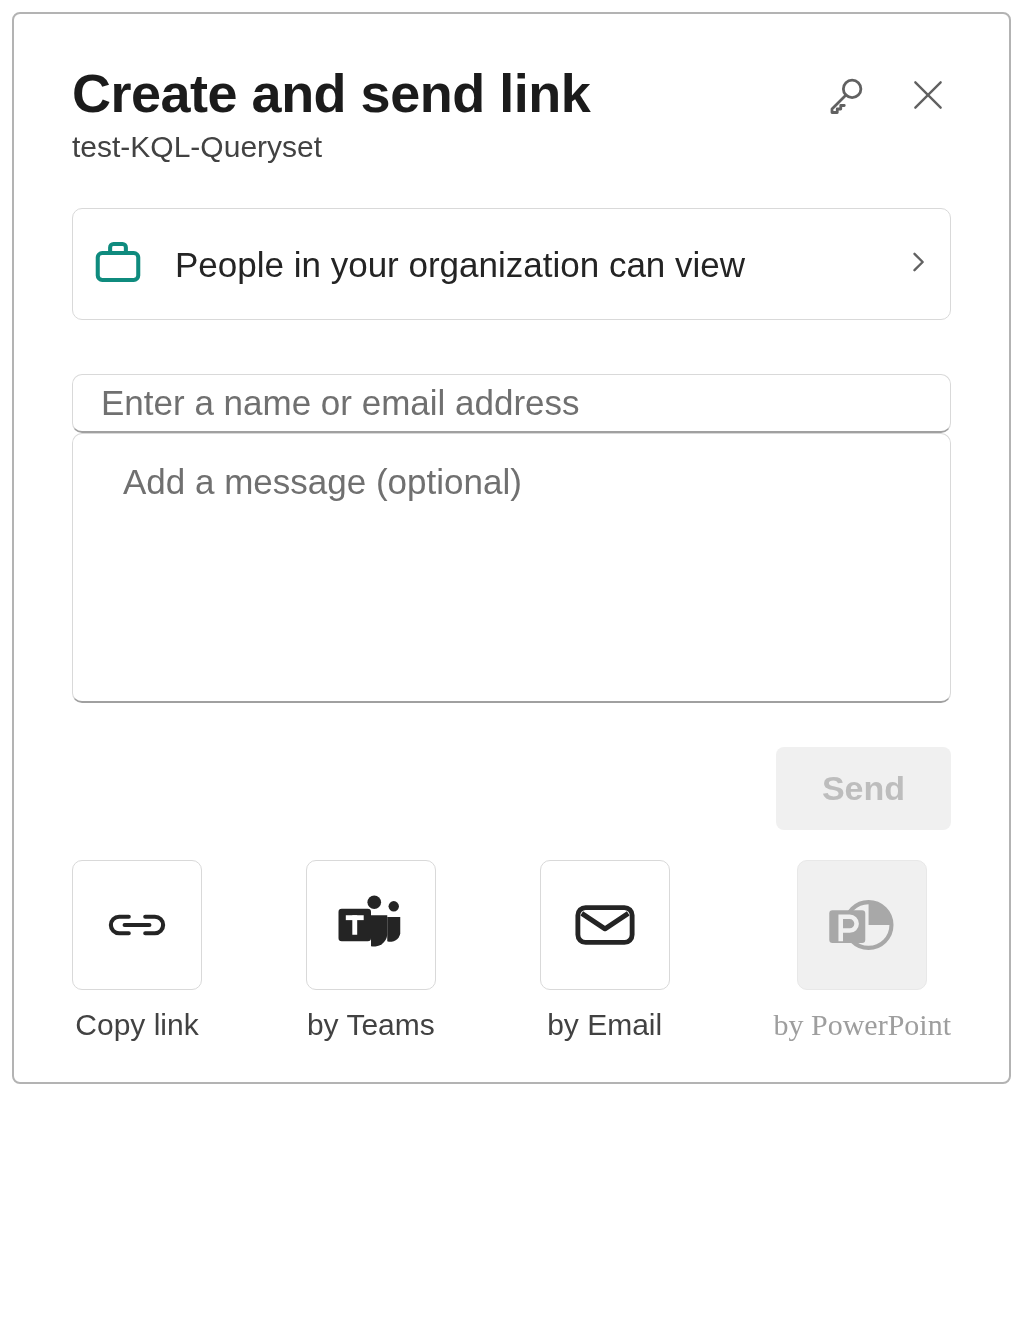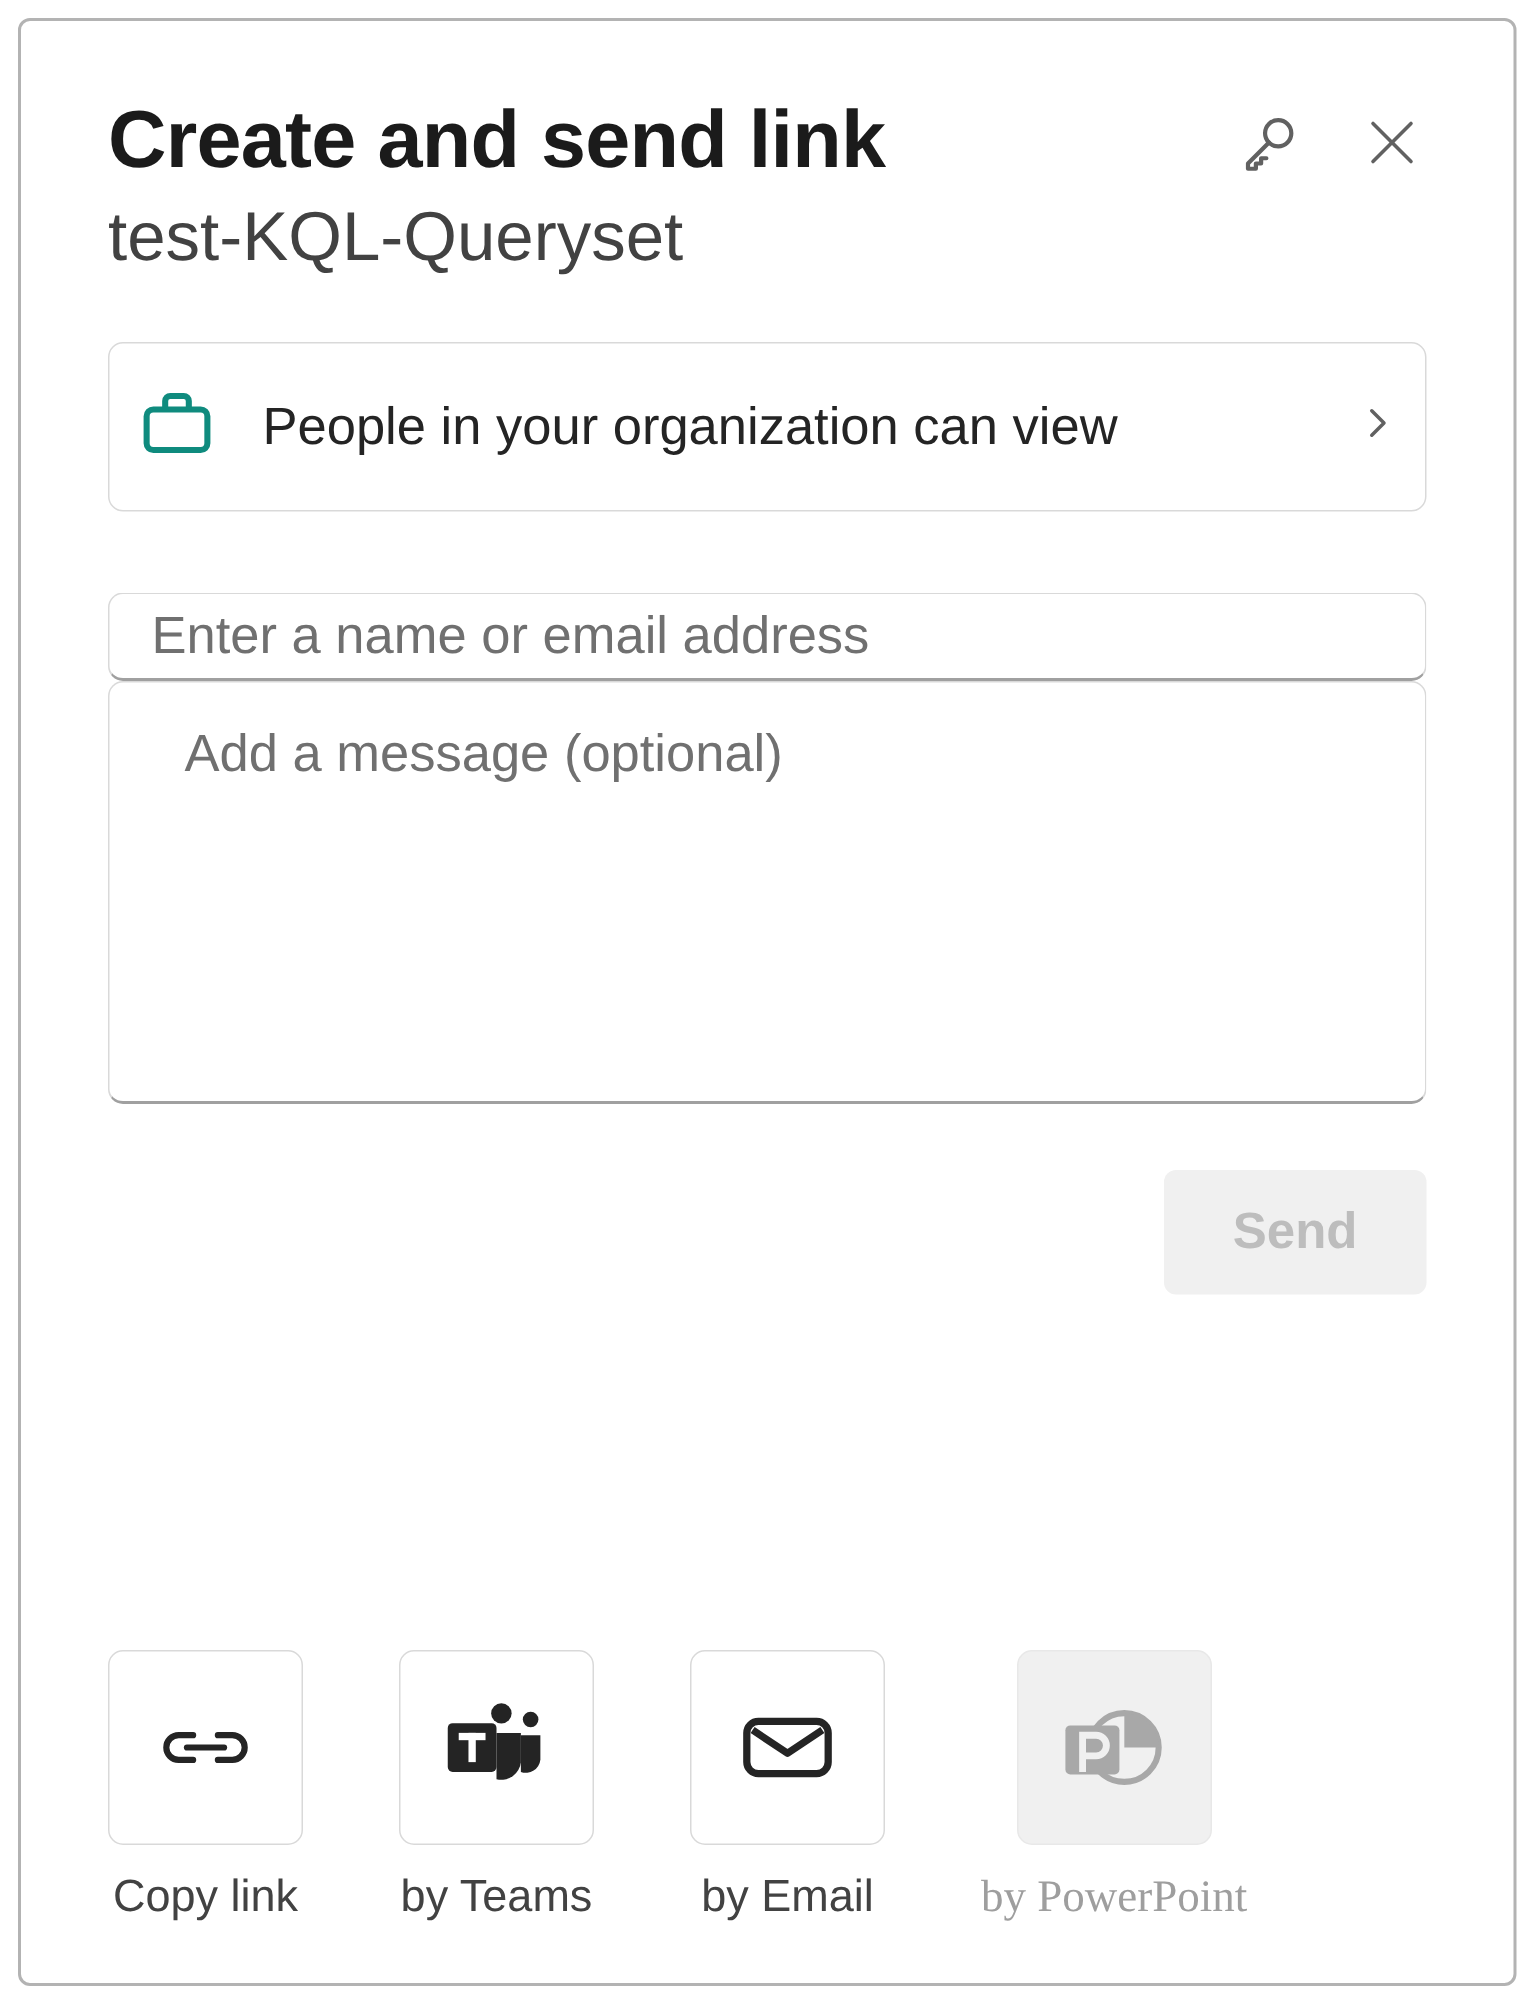--- a/index.html
+++ b/index.html
@@ -3,21 +3,21 @@
   <meta charset="utf-8">
   <style>
     * { box-sizing: border-box; margin: 0; padding: 0; }
     body {
       font-family: 'Segoe UI', -apple-system, BlinkMacSystemFont, sans-serif;
       background: #fff;
       padding: 12px;
     }
     .dialog {
       width: 999px;
-      height: 1312px;
+      height: 1072px;
       border: 2px solid #b3b3b3;
       border-radius: 8px;
       background: #fff;
       padding: 48px 58px 40px 58px;
       display: flex;
       flex-direction: column;
     }
     .header-row {
       display: flex;
       align-items: flex-start;
@@ -40,21 +40,21 @@
       background: none;
       border: none;
       cursor: pointer;
       color: #616161;
       padding: 4px;
       display: flex;
       align-items: center;
       justify-content: center;
     }
     .subtitle {
-      font-size: 46px;
+      font-size: 30px;
       color: #424242;
       margin-bottom: 44px;
     }
     .permission-bar {
       border: 1.5px solid #d9d9d9;
       border-radius: 10px;
       padding: 26px 18px;
       display: flex;
       align-items: center;
       gap: 30px;
@@ -110,20 +110,21 @@
       font-weight: 600;
       color: #bdbdbd;
       font-family: inherit;
       cursor: not-allowed;
     }
     .share-options {
       display: flex;
       gap: 64px;
       margin-top: auto;
       padding-top: 30px;
+      justify-content: space-between;
     }
     .share-option {
       display: flex;
       flex-direction: column;
       align-items: center;
       gap: 18px;
       cursor: pointer;
       background: none;
       border: none;
       font-family: inherit;

